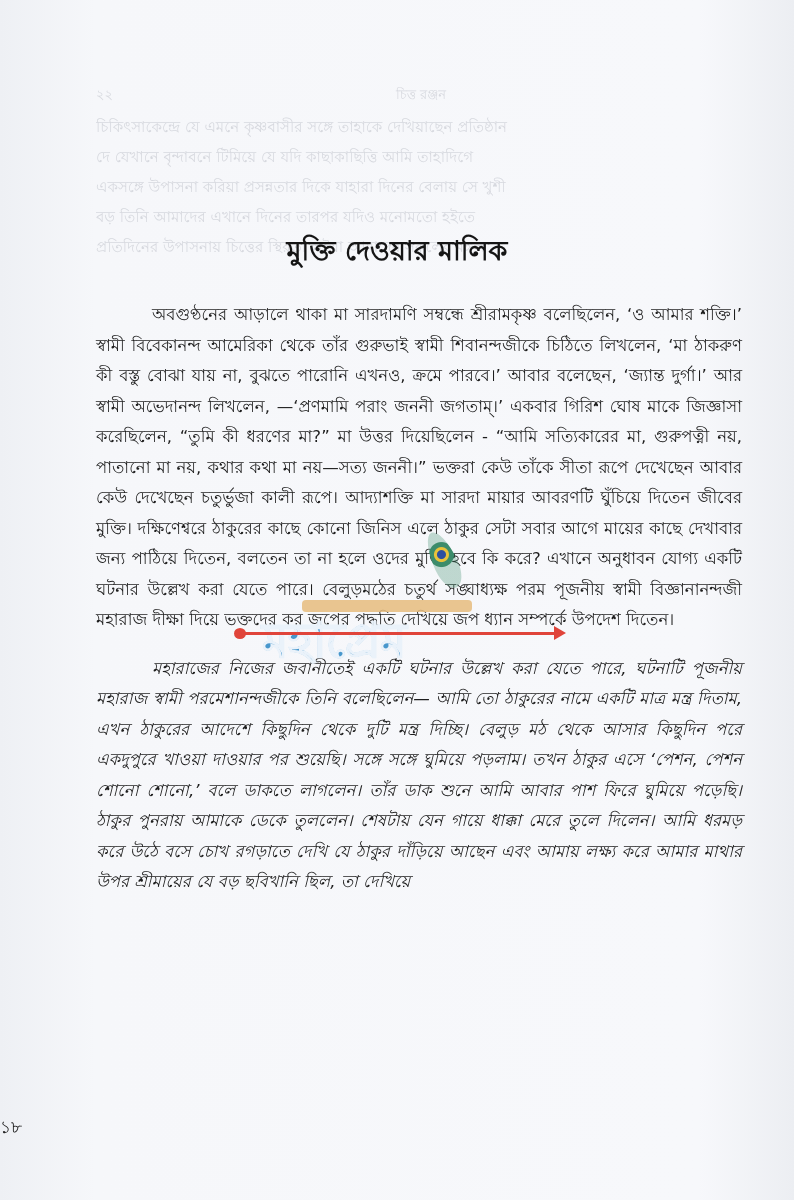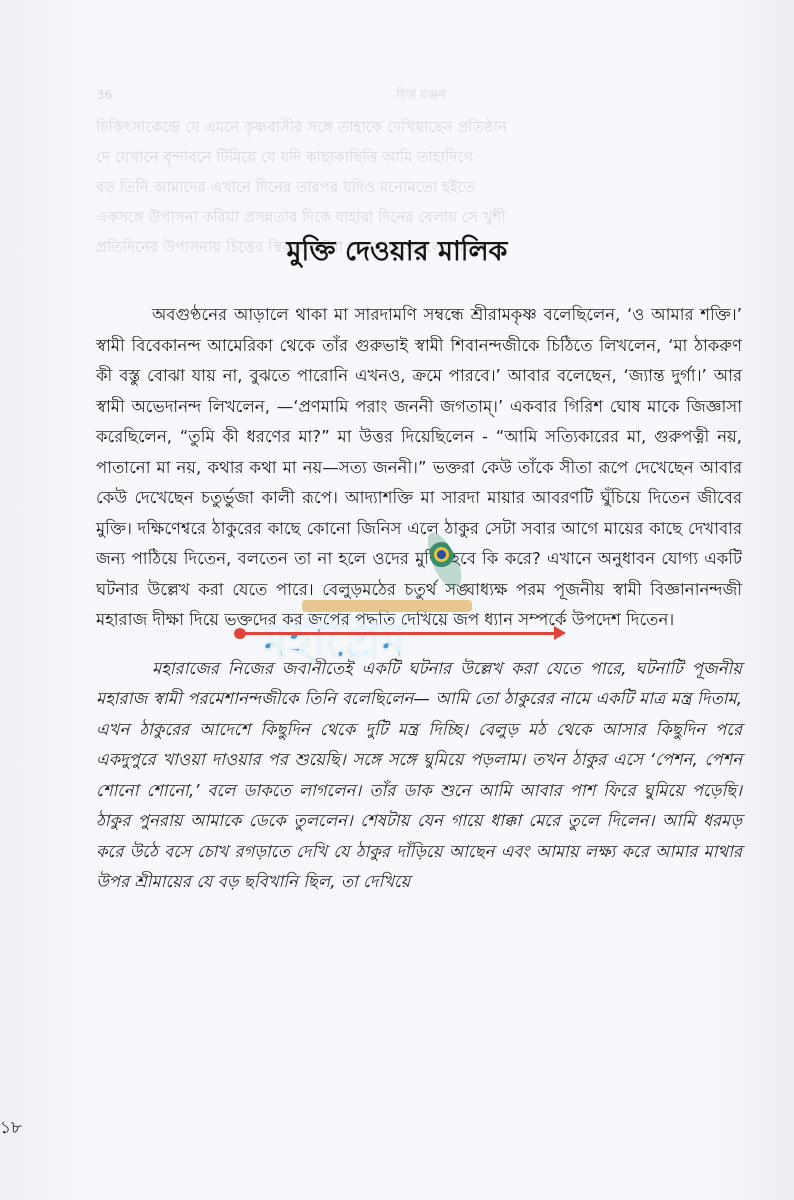--- a/index.html
+++ b/index.html
@@ -70,27 +70,27 @@
     transform: rotate(-25deg);
   }
 </style>
 </head>
 <body>
 
 <div class="page">
 
   <div class="bleed">
     <div class="bleed-head">
-      <span class="num">36</span>
+      <span class="num">২২</span>
       <span>চিত্ত রঞ্জন</span>
     </div>
     <div class="bleed-line">চিকিৎসাকেন্দ্রে যে এমনে কৃষ্ণবাসীর সঙ্গে তাহাকে দেখিয়াছেন প্রতিষ্ঠান</div>
     <div class="bleed-line">দে যেখানে বৃন্দাবনে টিমিয়ে যে যদি কাছাকাছিত্তি আমি তাহাদিগে</div>
+    <div class="bleed-line">একসঙ্গে উপাসনা করিয়া প্রসন্নতার দিকে যাহারা দিনের বেলায় সে খুশী</div>
     <div class="bleed-line">বড় তিনি আমাদের এখানে দিনের তারপর যদিও মনোমতো হইতে</div>
-    <div class="bleed-line">একসঙ্গে উপাসনা করিয়া প্রসন্নতার দিকে যাহারা দিনের বেলায় সে খুশী</div>
     <div class="bleed-line">প্রতিদিনের উপাসনায় চিত্তের স্থিরতা লইয়া আমাদের সকলের মঙ্গল</div>
   </div>
 
   <h1 class="title">মুক্তি দেওয়ার মালিক</h1>
 
   <div class="body">
     <p>অবগুণ্ঠনের আড়ালে থাকা মা সারদামণি সম্বন্ধে শ্রীরামকৃষ্ণ বলেছিলেন, ‘ও আমার শক্তি।’ স্বামী বিবেকানন্দ আমেরিকা থেকে তাঁর গুরুভাই স্বামী শিবানন্দজীকে চিঠিতে লিখলেন, ‘মা ঠাকরুণ কী বস্তু বোঝা যায় না, বুঝতে পারোনি এখনও, ক্রমে পারবে।’ আবার বলেছেন, ‘জ্যান্ত দুর্গা।’ আর স্বামী অভেদানন্দ লিখলেন, —‘প্রণমামি পরাং জননী জগতাম্‌।’ একবার গিরিশ ঘোষ মাকে জিজ্ঞাসা করেছিলেন, “তুমি কী ধরণের মা?” মা উত্তর দিয়েছিলেন - “আমি সত্যিকারের মা, গুরুপত্নী নয়, পাতানো মা নয়, কথার কথা মা নয়—সত্য জননী।” ভক্তরা কেউ তাঁকে সীতা রূপে দেখেছেন আবার কেউ দেখেছেন চতুর্ভুজা কালী রূপে। আদ্যাশক্তি মা সারদা মায়ার আবরণটি ঘুঁচিয়ে দিতেন জীবের মুক্তি। দক্ষিণেশ্বরে ঠাকুরের কাছে কোনো জিনিস এলে ঠাকুর সেটা সবার আগে মায়ের কাছে দেখাবার জন্য পাঠিয়ে দিতেন, বলতেন তা না হলে ওদের মুক্তি হবে কি করে? এখানে অনুধাবন যোগ্য একটি ঘটনার উল্লেখ করা যেতে পারে। বেলুড়মঠের চতুর্থ সঙ্ঘাধ্যক্ষ পরম পূজনীয় স্বামী বিজ্ঞানানন্দজী মহারাজ দীক্ষা দিয়ে ভক্তদের কর জপের পদ্ধতি দেখিয়ে জপ ধ্যান সম্পর্কে উপদেশ দিতেন।</p>
     <p>মহারাজের নিজের জবানীতেই একটি ঘটনার উল্লেখ করা যেতে পারে, ঘটনাটি পূজনীয় মহারাজ স্বামী পরমেশানন্দজীকে তিনি বলেছিলেন— আমি তো ঠাকুরের নামে একটি মাত্র মন্ত্র দিতাম, এখন ঠাকুরের আদেশে কিছুদিন থেকে দুটি মন্ত্র দিচ্ছি। বেলুড় মঠ থেকে আসার কিছুদিন পরে একদুপুরে খাওয়া দাওয়ার পর শুয়েছি। সঙ্গে সঙ্গে ঘুমিয়ে পড়লাম। তখন ঠাকুর এসে ‘পেশন, পেশন শোনো শোনো,’ বলে ডাকতে লাগলেন। তাঁর ডাক শুনে আমি আবার পাশ ফিরে ঘুমিয়ে পড়েছি। ঠাকুর পুনরায় আমাকে ডেকে তুললেন। শেষটায় যেন গায়ে ধাক্কা মেরে তুলে দিলেন। আমি ধরমড় করে উঠে বসে চোখ রগড়াতে দেখি যে ঠাকুর দাঁড়িয়ে আছেন এবং আমায় লক্ষ্য করে আমার মাথার উপর শ্রীমায়ের যে বড় ছবিখানি ছিল, তা দেখিয়ে</p>
   </div>
 

